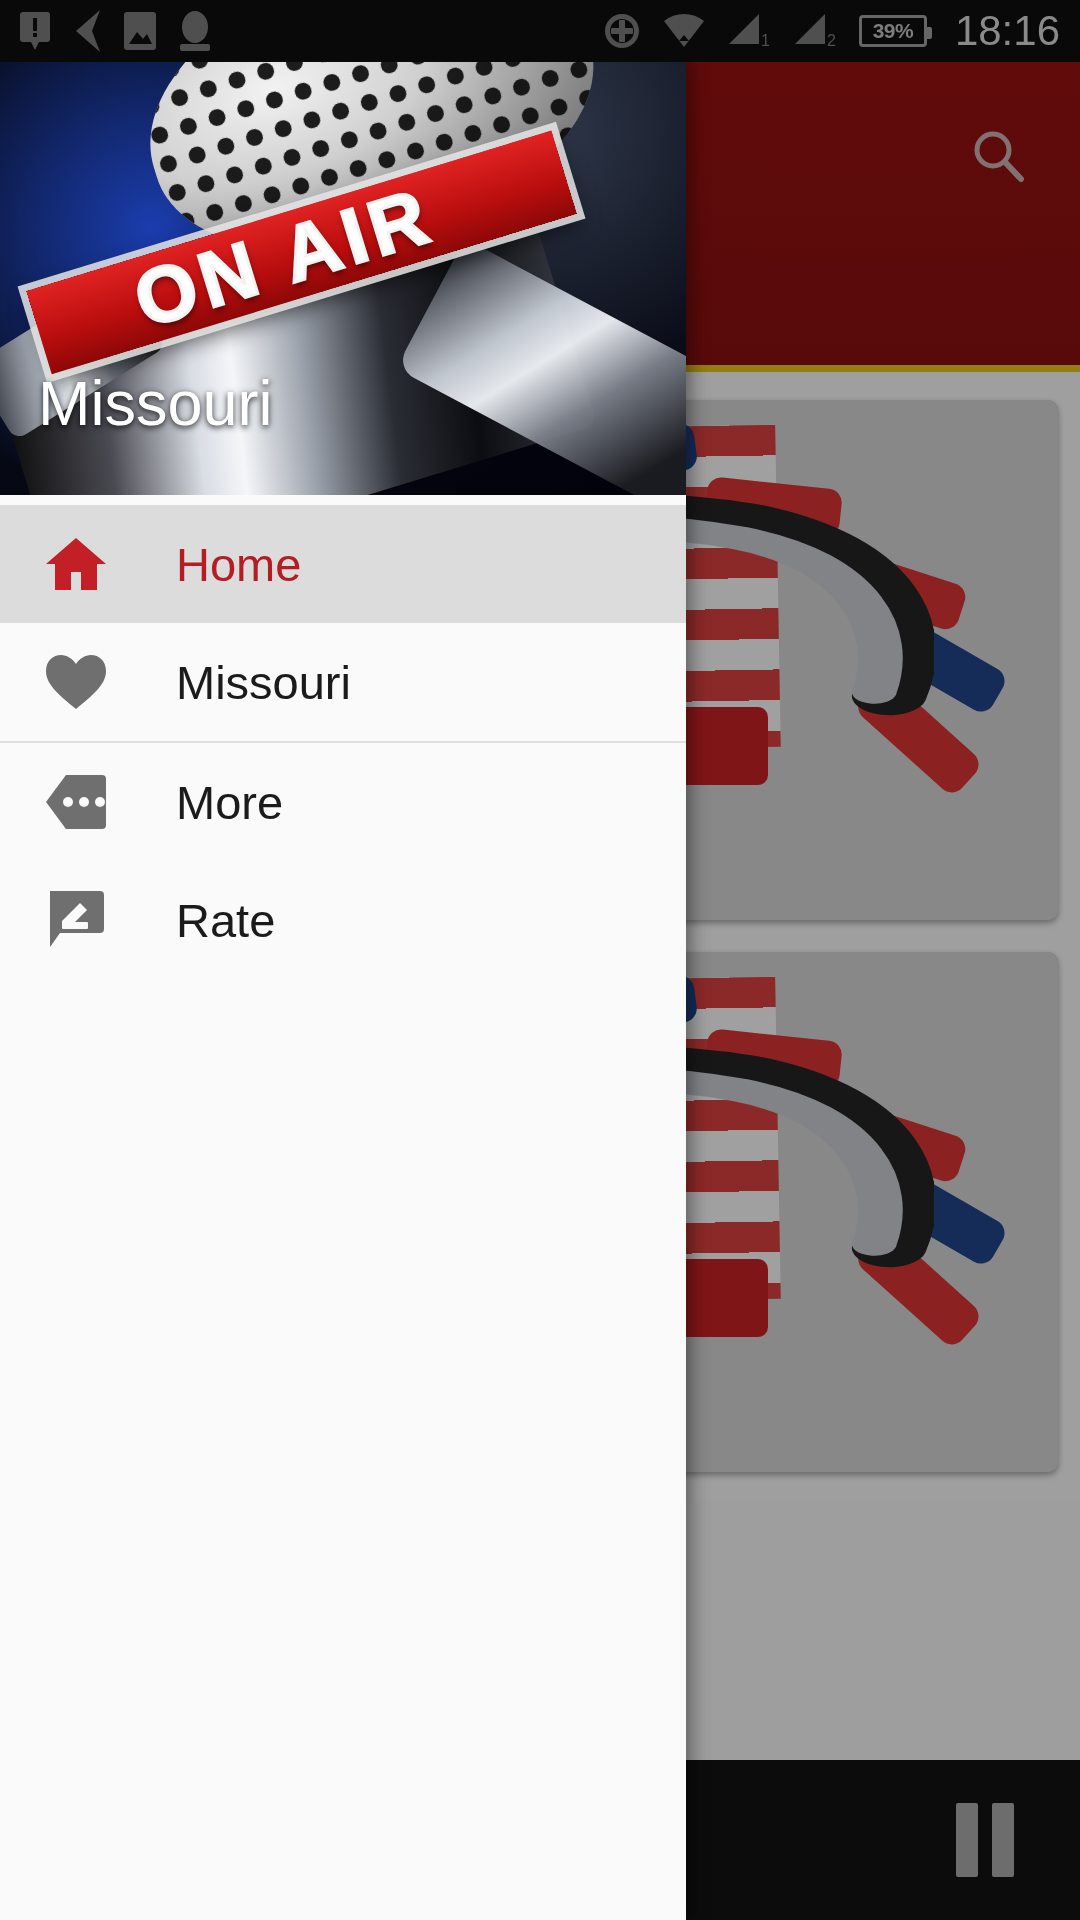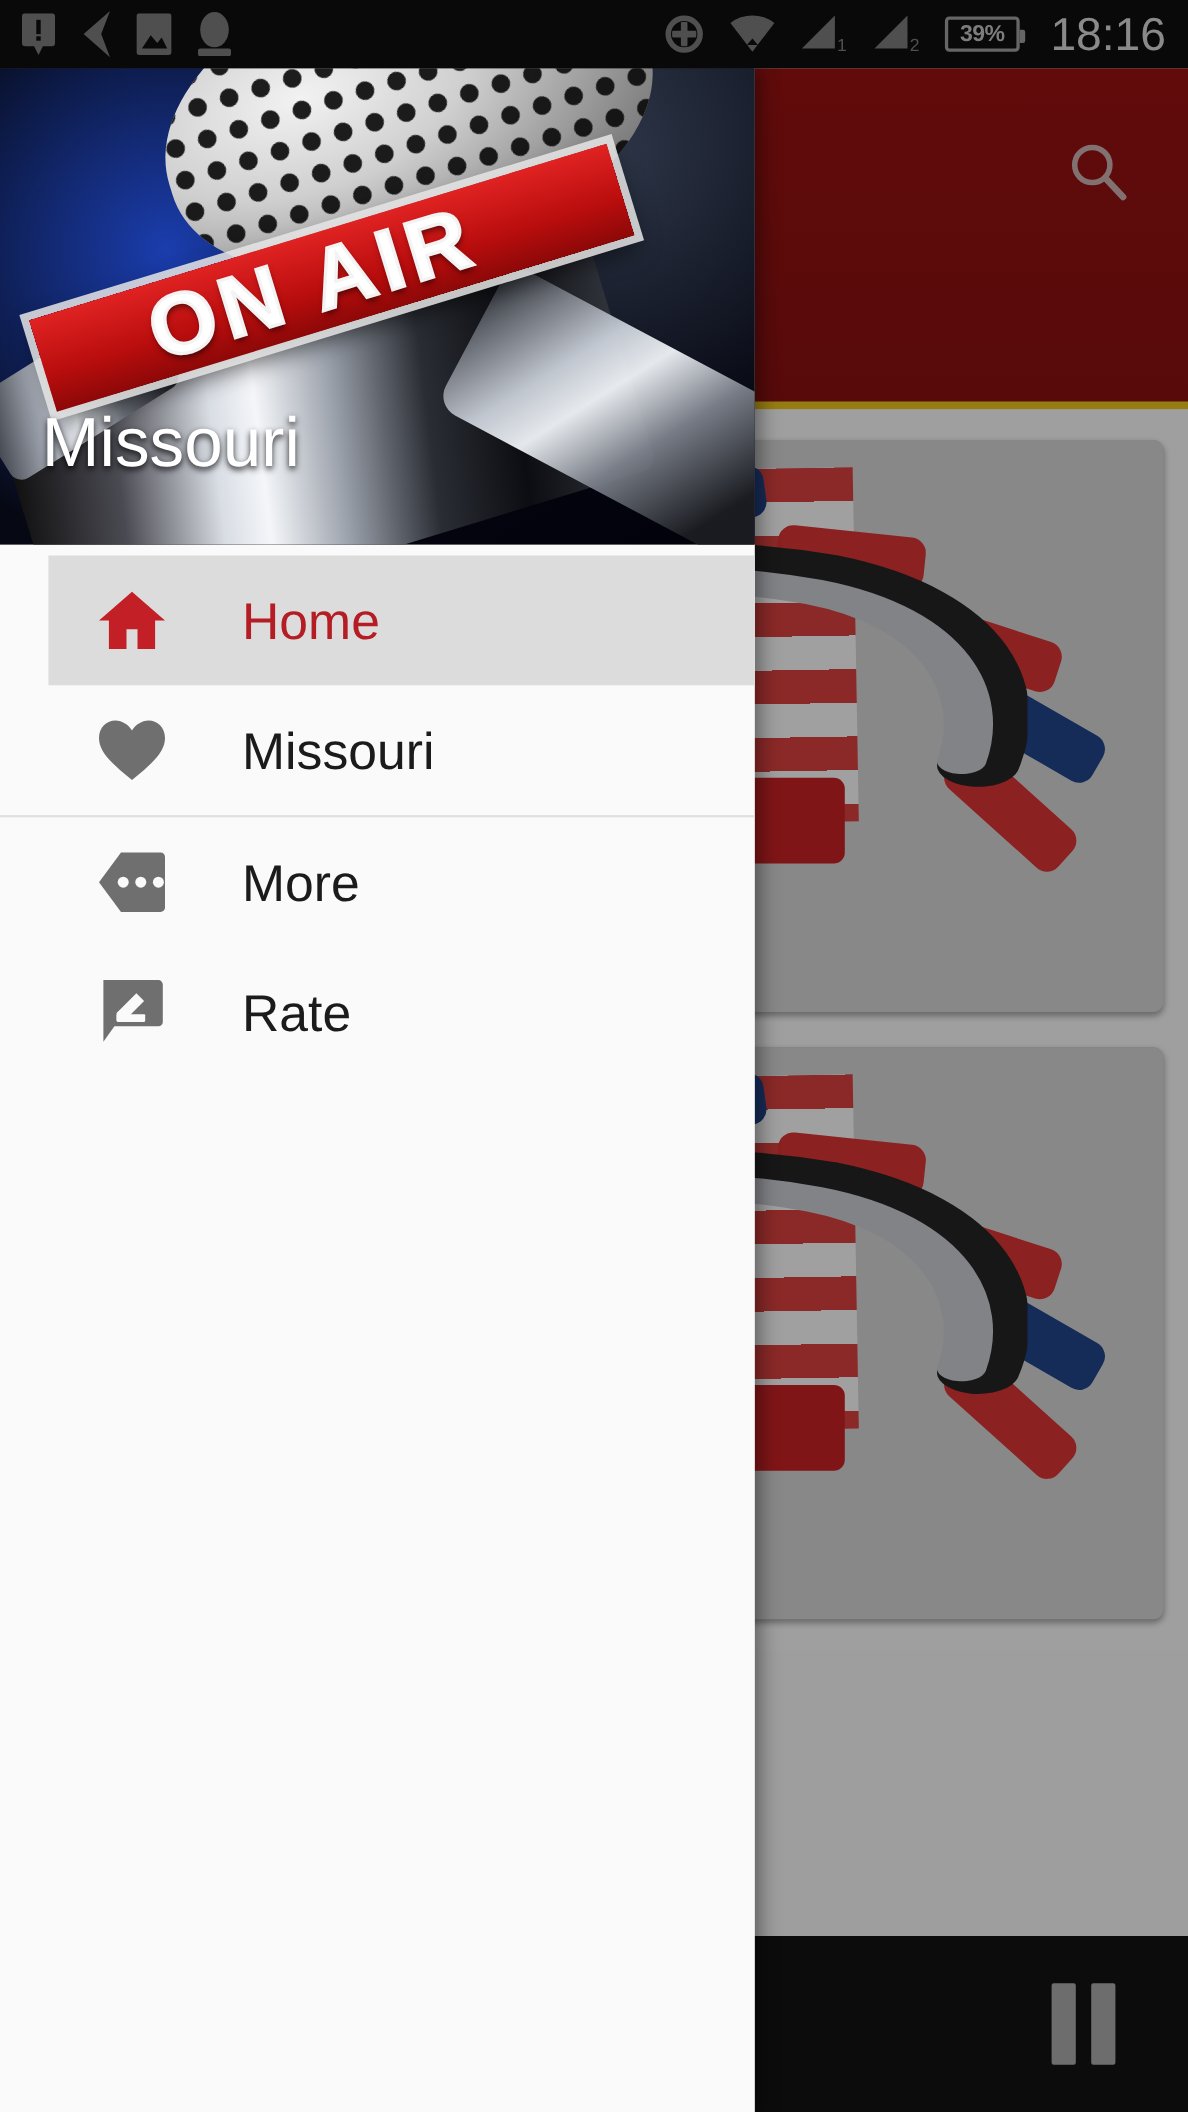--- a/index.html
+++ b/index.html
@@ -239,21 +239,20 @@
     text-shadow:0 2px 6px rgba(0,0,0,.85);
     z-index:5;
   }
 
   .drawer-list { flex:1 1 auto; background:#fafafa; padding-top:10px; }
   .nav-item {
     position:relative;
     height:118px;
     display:flex; align-items:center;
     padding-left:44px;
-    margin-left:44px;
   }
   .nav-item.selected { background:#dcdcdc; }
   .nav-ico {
     width:66px; min-width:66px;
     display:flex; align-items:center; justify-content:flex-start;
   }
   .nav-label {
     margin-left:66px;
     font-size:47px; color:#1b1b1b;
     font-weight:400;

